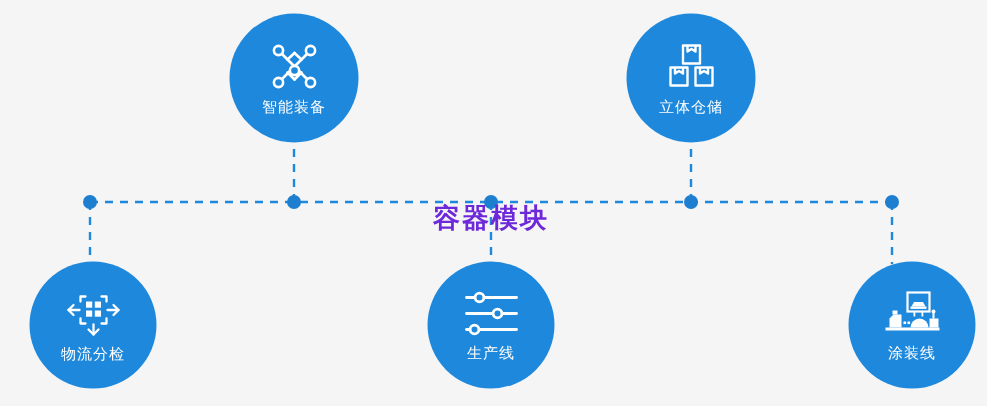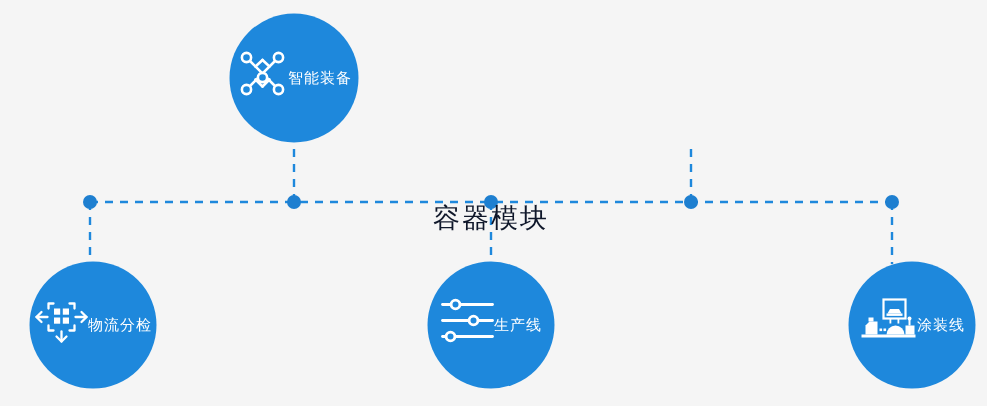--- a/index.html
+++ b/index.html
@@ -26,36 +26,36 @@
     left: 0;
     top: 0;
     width: 987px;
     height: 406px;
     z-index: 1;
   }
   
   .watermark {
     position: absolute;
     z-index: 2;
-    color: #0f172a;
+    color: #6d28d9;
     font-size: 27px;
     letter-spacing: 2px;
-    font-weight: 400;
+    font-weight: 700;
     white-space: nowrap;
     transform: translate(-50%, -50%);
     user-select: none;
   }
   
   .node {
     position: absolute;
     z-index: 3;
     border-radius: 50%;
     background: #1e88dc;
     display: flex;
-    flex-direction: row;
+    flex-direction: column;
     align-items: center;
     justify-content: center;
     box-sizing: border-box;
     transform: translate(-50%, -50%);
   }
   .node-icon {
     display: block;
     line-height: 0;
     margin-bottom: 9px;
   }
@@ -110,20 +110,37 @@
         <circle cx="10" cy="8" r="4.6" fill="#1e88dc" stroke="#ffffff" stroke-width="2.6"></circle>
         <circle cx="42" cy="8" r="4.6" fill="#1e88dc" stroke="#ffffff" stroke-width="2.6"></circle>
         <circle cx="10" cy="40" r="4.6" fill="#1e88dc" stroke="#ffffff" stroke-width="2.6"></circle>
         <circle cx="42" cy="40" r="4.6" fill="#1e88dc" stroke="#ffffff" stroke-width="2.6"></circle>
         <circle cx="26" cy="28" r="4.6" fill="#1e88dc" stroke="#ffffff" stroke-width="2.6"></circle>
       </svg>
     </span>
     <span class="node-label">智能装备</span>
   </div>
 
+  <div class="node" style="left:691px; top:78px; width:129px; height:129px;">
+    <span class="node-icon">
+      <svg width="50" height="48" viewBox="0 0 50 48" fill="none" xmlns="http://www.w3.org/2000/svg">
+        <g stroke="#ffffff" stroke-width="2.4" stroke-linejoin="round">
+          <rect x="16.5" y="3" width="17" height="18"></rect>
+          <rect x="4" y="25" width="17" height="18"></rect>
+          <rect x="29" y="25" width="17" height="18"></rect>
+        </g>
+        <g stroke="#ffffff" stroke-width="2.4" fill="none" stroke-linejoin="round">
+          <polyline points="21,3 21,9 25,6.5 29,9 29,3"></polyline>
+          <polyline points="8.5,25 8.5,31 12.5,28.5 16.5,31 16.5,25"></polyline>
+          <polyline points="33.5,25 33.5,31 37.5,28.5 41.5,31 41.5,25"></polyline>
+        </g>
+      </svg>
+    </span>
+    <span class="node-label">立体仓储</span>
+  </div>
 
   <div class="node" style="left:491px; top:325px; width:127px; height:127px;">
     <span class="node-icon">
       <svg width="54" height="46" viewBox="0 0 54 46" fill="none" xmlns="http://www.w3.org/2000/svg">
         <g stroke="#ffffff" stroke-width="2.8" stroke-linecap="round">
           <line x1="2" y1="7" x2="52" y2="7"></line>
           <line x1="2" y1="23" x2="52" y2="23"></line>
           <line x1="2" y1="39" x2="52" y2="39"></line>
         </g>
         <circle cx="15" cy="7" r="4.4" fill="#1e88dc" stroke="#ffffff" stroke-width="2.8"></circle>

